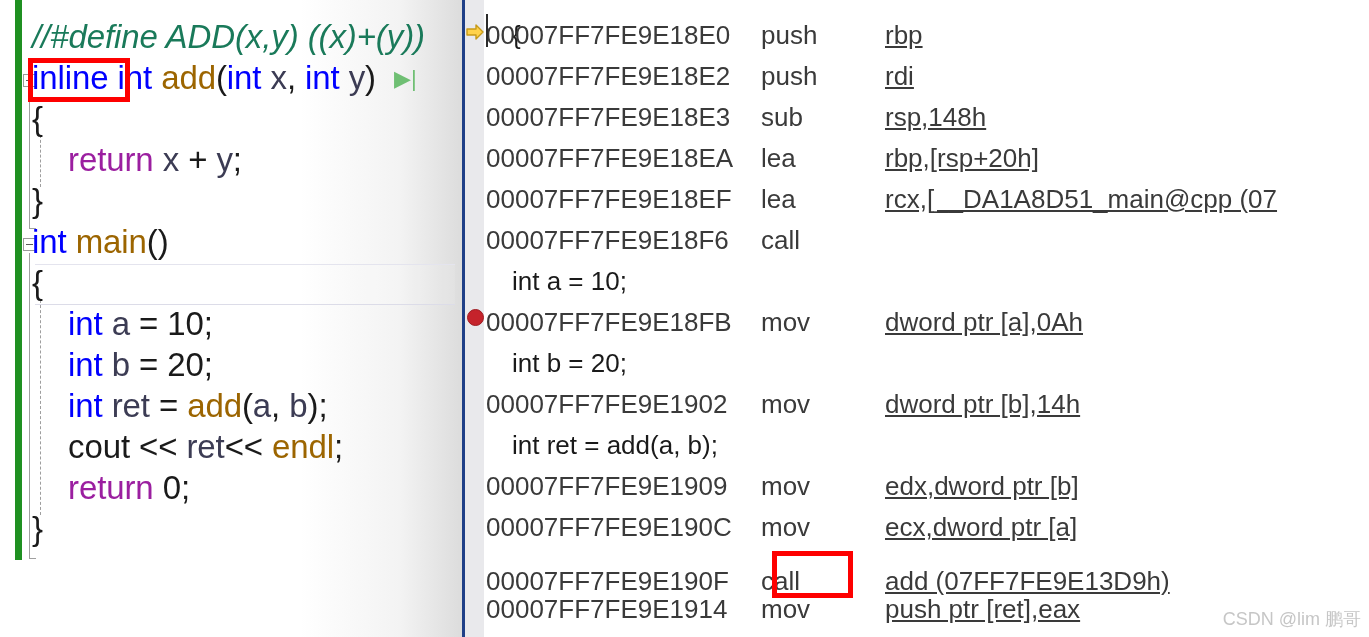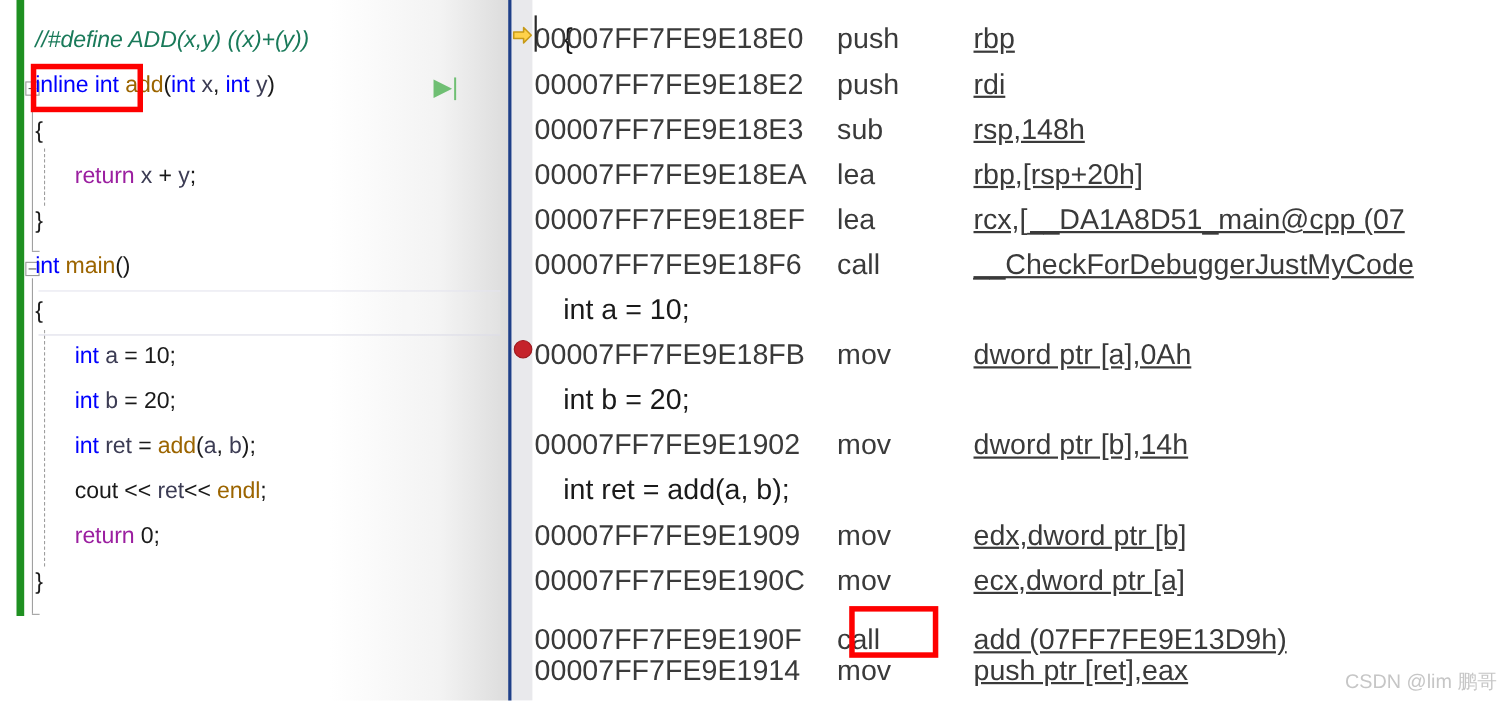--- a/index.html
+++ b/index.html
@@ -31,21 +31,21 @@
     left: 15px; top: 0;
     width: 7px; height: 560px;
     background: #1f9021;
   }
   .src-line {
     position: absolute;
     left: 0;
     height: 41px;
     width: 462px;
     white-space: pre;
-    font-size: 21px;
+    font-size: 33px;
     line-height: 41px;
     color: #1a1a1a;
     letter-spacing: -0.1px;
   }
   .src-text { position: absolute; left: 32px; top: 0; white-space: pre; }
 
   .kw-blue   { color: #0000ff; }
   .kw-purple { color: #9b1fa0; }
   .fn-brown  { color: #9c6500; }
   .id-dark   { color: #3c3c54; }
@@ -254,21 +254,21 @@
     </div>
 
     <div class="caret" style="left:21px; top:14px; height:33px;"></div>
 
     <div id="dis-rows">
         <div class="dis-line" style="top: 15px;"><span class="dis-addr">00007FF7FE9E18E0</span><span class="dis-mnem">push</span><span class="dis-ops">rbp</span></div>
         <div class="dis-line" style="top: 56px;"><span class="dis-addr">00007FF7FE9E18E2</span><span class="dis-mnem">push</span><span class="dis-ops">rdi</span></div>
         <div class="dis-line" style="top: 97px;"><span class="dis-addr">00007FF7FE9E18E3</span><span class="dis-mnem">sub</span><span class="dis-ops">rsp,148h</span></div>
         <div class="dis-line" style="top: 138px;"><span class="dis-addr">00007FF7FE9E18EA</span><span class="dis-mnem">lea</span><span class="dis-ops">rbp,[rsp+20h]</span></div>
         <div class="dis-line" style="top: 179px;"><span class="dis-addr">00007FF7FE9E18EF</span><span class="dis-mnem">lea</span><span class="dis-ops">rcx,[__DA1A8D51_main@cpp (07</span></div>
-        <div class="dis-line" style="top: 220px;"><span class="dis-addr">00007FF7FE9E18F6</span><span class="dis-mnem">call</span><span class="dis-ops">__CheckForDebuggerJustMyCode</span></div>
+        <div class="dis-line" style="top: 220px;"><span class="dis-addr">00007FF7FE9E18F6</span><span class="dis-mnem">call</span></div>
         <div class="dis-line" style="top: 261px;"><span class="dis-srcline">int a = 10;</span></div>
         <div class="dis-line" style="top: 302px;"><span class="dis-addr">00007FF7FE9E18FB</span><span class="dis-mnem">mov</span><span class="dis-ops">dword ptr [a],0Ah</span></div>
         <div class="dis-line" style="top: 343px;"><span class="dis-srcline">int b = 20;</span></div>
         <div class="dis-line" style="top: 384px;"><span class="dis-addr">00007FF7FE9E1902</span><span class="dis-mnem">mov</span><span class="dis-ops">dword ptr [b],14h</span></div>
         <div class="dis-line" style="top: 425px;"><span class="dis-srcline">int ret = add(a, b);</span></div>
         <div class="dis-line" style="top: 466px;"><span class="dis-addr">00007FF7FE9E1909</span><span class="dis-mnem">mov</span><span class="dis-ops">edx,dword ptr [b]</span></div>
         <div class="dis-line" style="top: 507px;"><span class="dis-addr">00007FF7FE9E190C</span><span class="dis-mnem">mov</span><span class="dis-ops">ecx,dword ptr [a]</span></div>
         <div class="dis-line" style="top: 561px;"><span class="dis-addr">00007FF7FE9E190F</span><span class="dis-mnem">call</span><span class="dis-ops">add (07FF7FE9E13D9h)</span></div>
         <div class="dis-line" style="top: 589px;"><span class="dis-addr">00007FF7FE9E1914</span><span class="dis-mnem">mov</span><span class="dis-ops">push ptr [ret],eax</span></div>
       </div>

